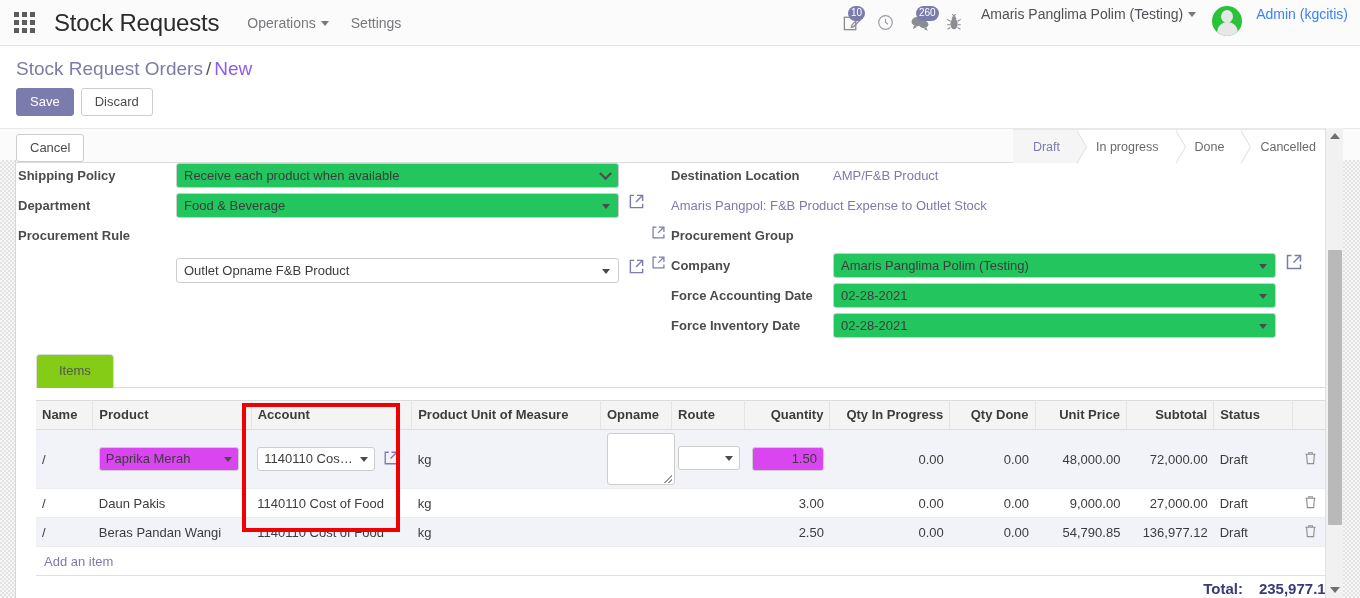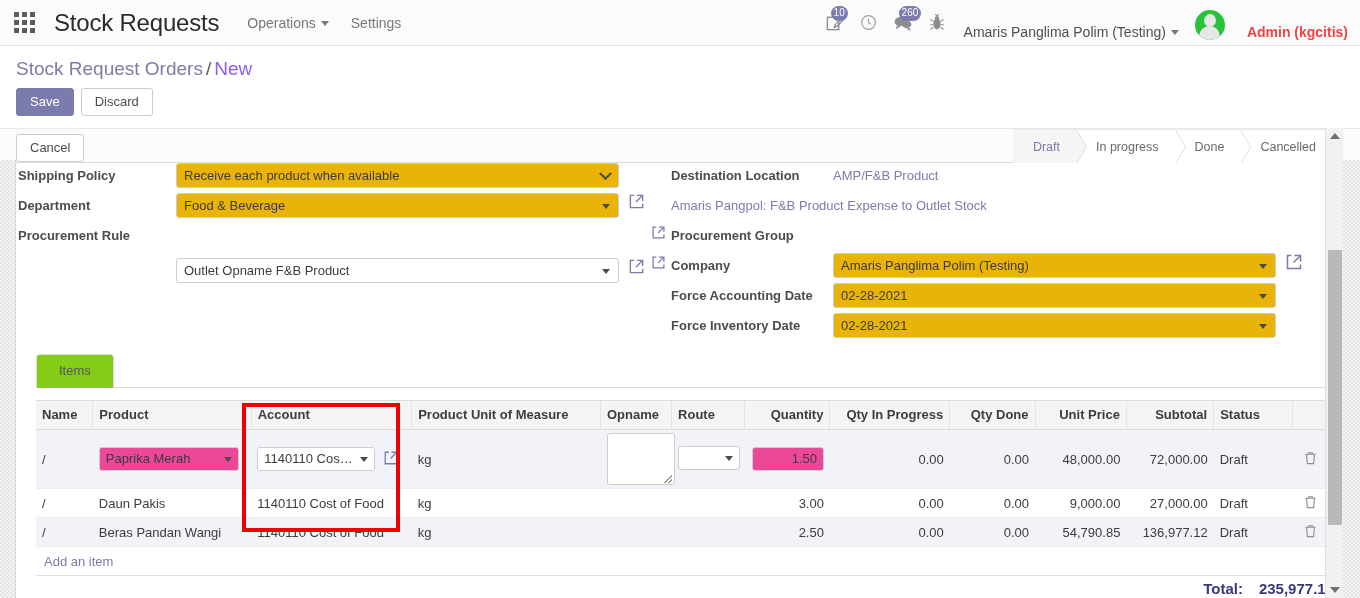--- a/index.html
+++ b/index.html
@@ -28,40 +28,40 @@
     margin-left: 18px; font-size: 24px; color: #2b2b2b; font-weight: 400;
     letter-spacing: -0.2px; white-space: nowrap;
   }
   .menu { display: flex; align-items: center; margin-left: 28px; gap: 22px; }
   .menu-item { font-size: 14px; color: #77787c; cursor: pointer; white-space: nowrap; }
   .caret-down {
     display: inline-block; margin-left: 5px;
     border-left: 4px solid transparent; border-right: 4px solid transparent;
     border-top: 5px solid #77787c; vertical-align: middle;
   }
-  .top-right { margin-left: auto; display: flex; align-items: flex-end; gap: 0; padding-right: 12px; }
+  .top-right { margin-left: auto; display: flex; align-items: flex-start; gap: 0; padding-right: 12px; }
   .sysicon { position: relative; width: 34px; height: 34px; display: flex;
     align-items: center; justify-content: center; cursor: pointer; color: #8b8d92; }
   .sysicon svg { display: block; }
   .badge {
     position: absolute; top: 0px; left: 13px;
     background: #7c7bad; color: #fff; font-size: 10px; line-height: 14px;
     min-width: 17px; height: 15px; text-align: center;
     border-radius: 9px; padding: 0 3px; font-family: "Liberation Sans", sans-serif;
   }
   .company-sel { font-size: 14px; color: #4f5055; margin-left: 10px; cursor: pointer; white-space: nowrap; }
   .avatar {
     width: 30px; height: 30px; border-radius: 50%; margin-left: 16px;
     background: #28c23b; position: relative; overflow: hidden; flex: none;
   }
   .avatar .head { position: absolute; left: 9px; top: 4px; width: 12px; height: 13px;
     border-radius: 50%; background: #e7e7e7; }
   .avatar .body { position: absolute; left: 4.5px; top: 16px; width: 21px; height: 16px;
     border-radius: 11px 11px 0 0; background: #e7e7e7; }
-  .user-name { font-size: 14px; color: #ef4444; margin-left: 22px; white-space: nowrap; font-weight: bold; }
+  .user-name { font-size: 14px; color: #3b82f6; margin-left: 14px; white-space: nowrap; }
 
   
   .crumbwrap { position: absolute; top: 46px; left: 0; width: 1360px; height: 82px; background: #ffffff; }
   .crumb { position: absolute; left: 16px; top: 12px; font-size: 19px; color: #7d7ba8; }
   .crumb .sep { color: #5a5a5a; margin: 0 3px; }
   .crumb .cur { color: #8b5cf6; }
   .actions { position: absolute; left: 16px; top: 42px; display: flex; gap: 7px; }
   .btn {
     font-family: "Liberation Sans", sans-serif; font-size: 13px;
     padding: 5px 13px; border-radius: 3px; cursor: pointer; line-height: 16px;
@@ -105,21 +105,21 @@
   .col-right { position: absolute; left: 653px; top: 0; width: 657px; }
   .frow { display: flex; align-items: flex-start; margin-bottom: 4px; min-height: 26px; }
   .flabel {
     width: 158px; flex: none; font-size: 13px; font-weight: bold; color: #4c4c4c;
     line-height: 18px; padding-top: 4px;
   }
   .flabel.right-col { width: 162px; }
   .fval { flex: 1; position: relative; }
   .ctrl {
     width: 443px; height: 25px; border: 1px solid #cdcdcd; border-radius: 3px;
-    background: #eab308; color: #3c3c3c; font-size: 13px;
+    background: #22c55e; color: #3c3c3c; font-size: 13px;
     font-family: "Liberation Sans", sans-serif;
     padding: 0 22px 0 7px; line-height: 23px; white-space: nowrap;
     overflow: hidden; text-overflow: ellipsis; position: relative; cursor: pointer;
   }
   .ctrl.plain { background: #ffffff; }
   .ctrl.rcol { width: 443px; }
   .arrow-chevron {
     position: absolute; right: 8px; top: 8px; width: 9px; height: 9px;
     border-right: 2px solid #4b4b4b; border-bottom: 2px solid #4b4b4b;
     transform: rotate(45deg) translate(-2px,-2px);
@@ -152,21 +152,21 @@
   table.items th.num { text-align: right; }
   table.items td {
     font-size: 13px; color: #3c3c3c; padding: 5px 6px; height: 29px;
     border-bottom: 1px solid #ededed; white-space: nowrap; overflow: hidden;
   }
   table.items td.num { text-align: right; }
   tr.row-alt td { background: #f2f2f9; }
   tr.row-edit td { background: #f2f2f9; padding-top: 3px; padding-bottom: 3px; }
   .cell-inp {
     display: inline-block; height: 24px; line-height: 22px; border: 1px solid #cdcdcd;
-    border-radius: 3px; background: #ec4899; padding: 0 20px 0 6px; position: relative;
+    border-radius: 3px; background: #d946ef; padding: 0 20px 0 6px; position: relative;
     font-size: 13px; color: #3c3c3c; overflow: hidden; text-overflow: ellipsis;
     white-space: nowrap; vertical-align: middle; cursor: pointer;
   }
   .cell-inp.white { background: #ffffff; }
   .cell-inp.num { text-align: right; padding-right: 6px; }
   .tri-sm {
     position: absolute; right: 6px; top: 9px; width: 0; height: 0;
     border-left: 4px solid transparent; border-right: 4px solid transparent;
     border-top: 5px solid #4b4b4b;
   }

